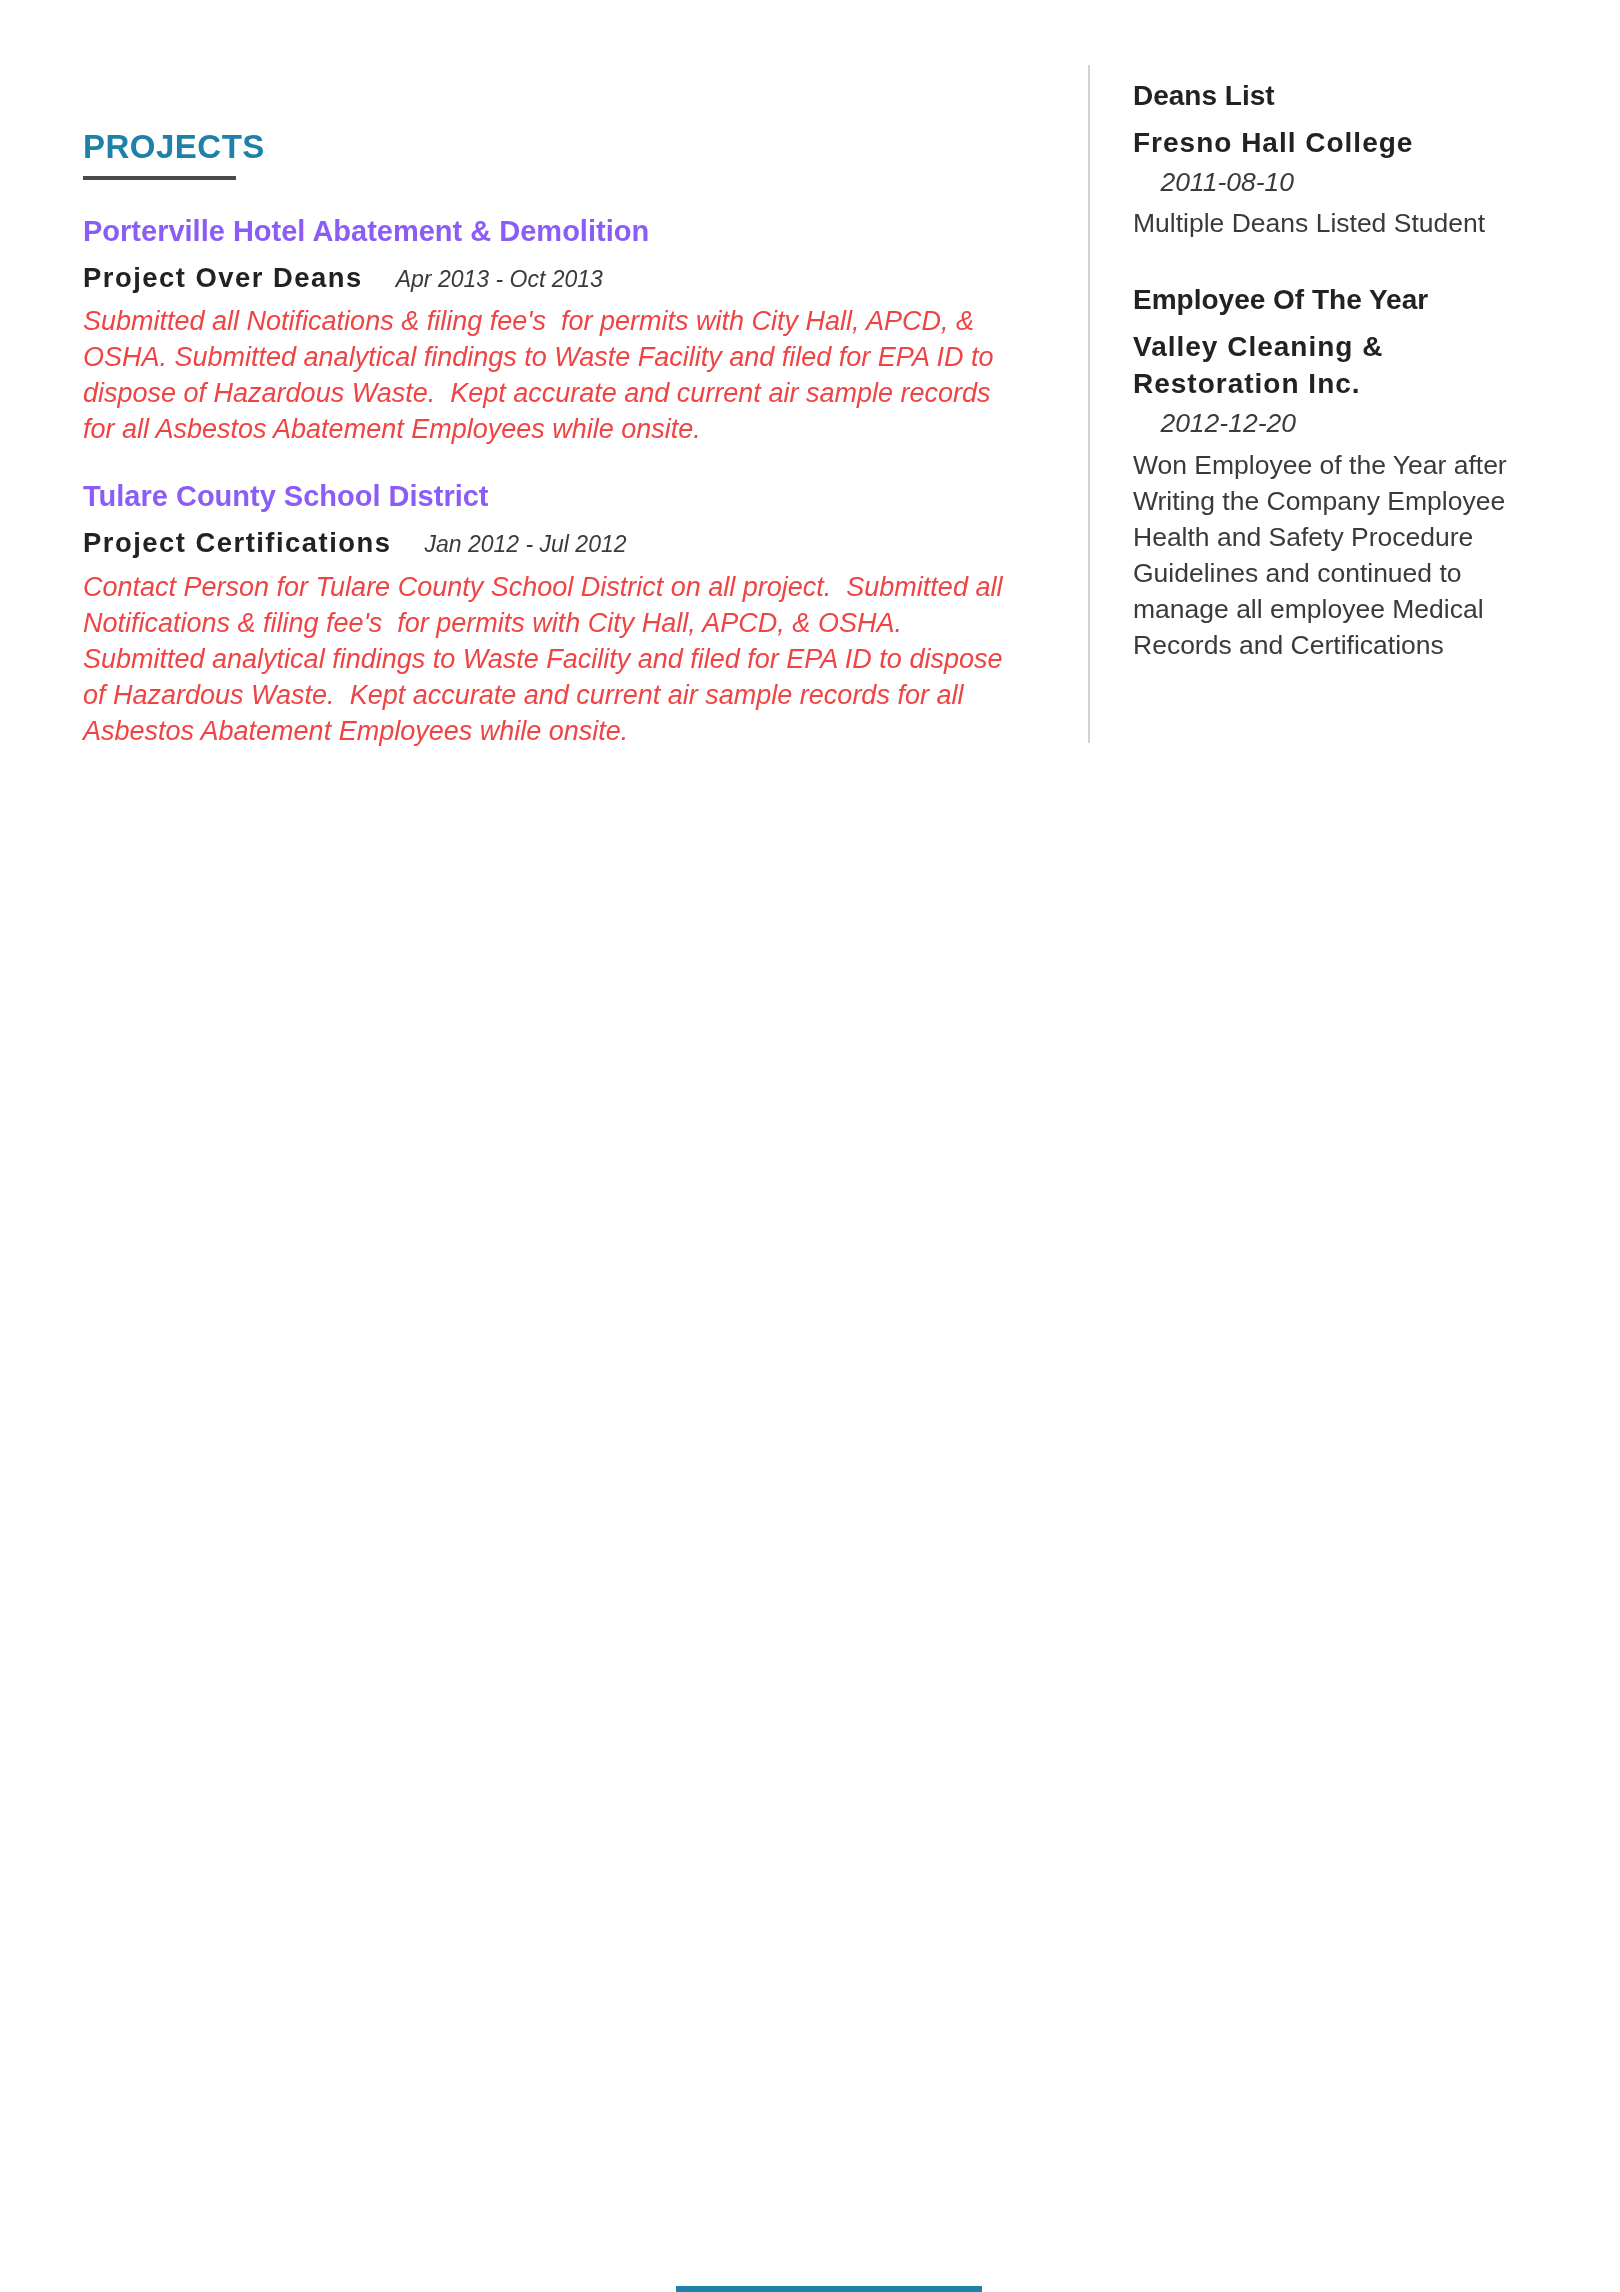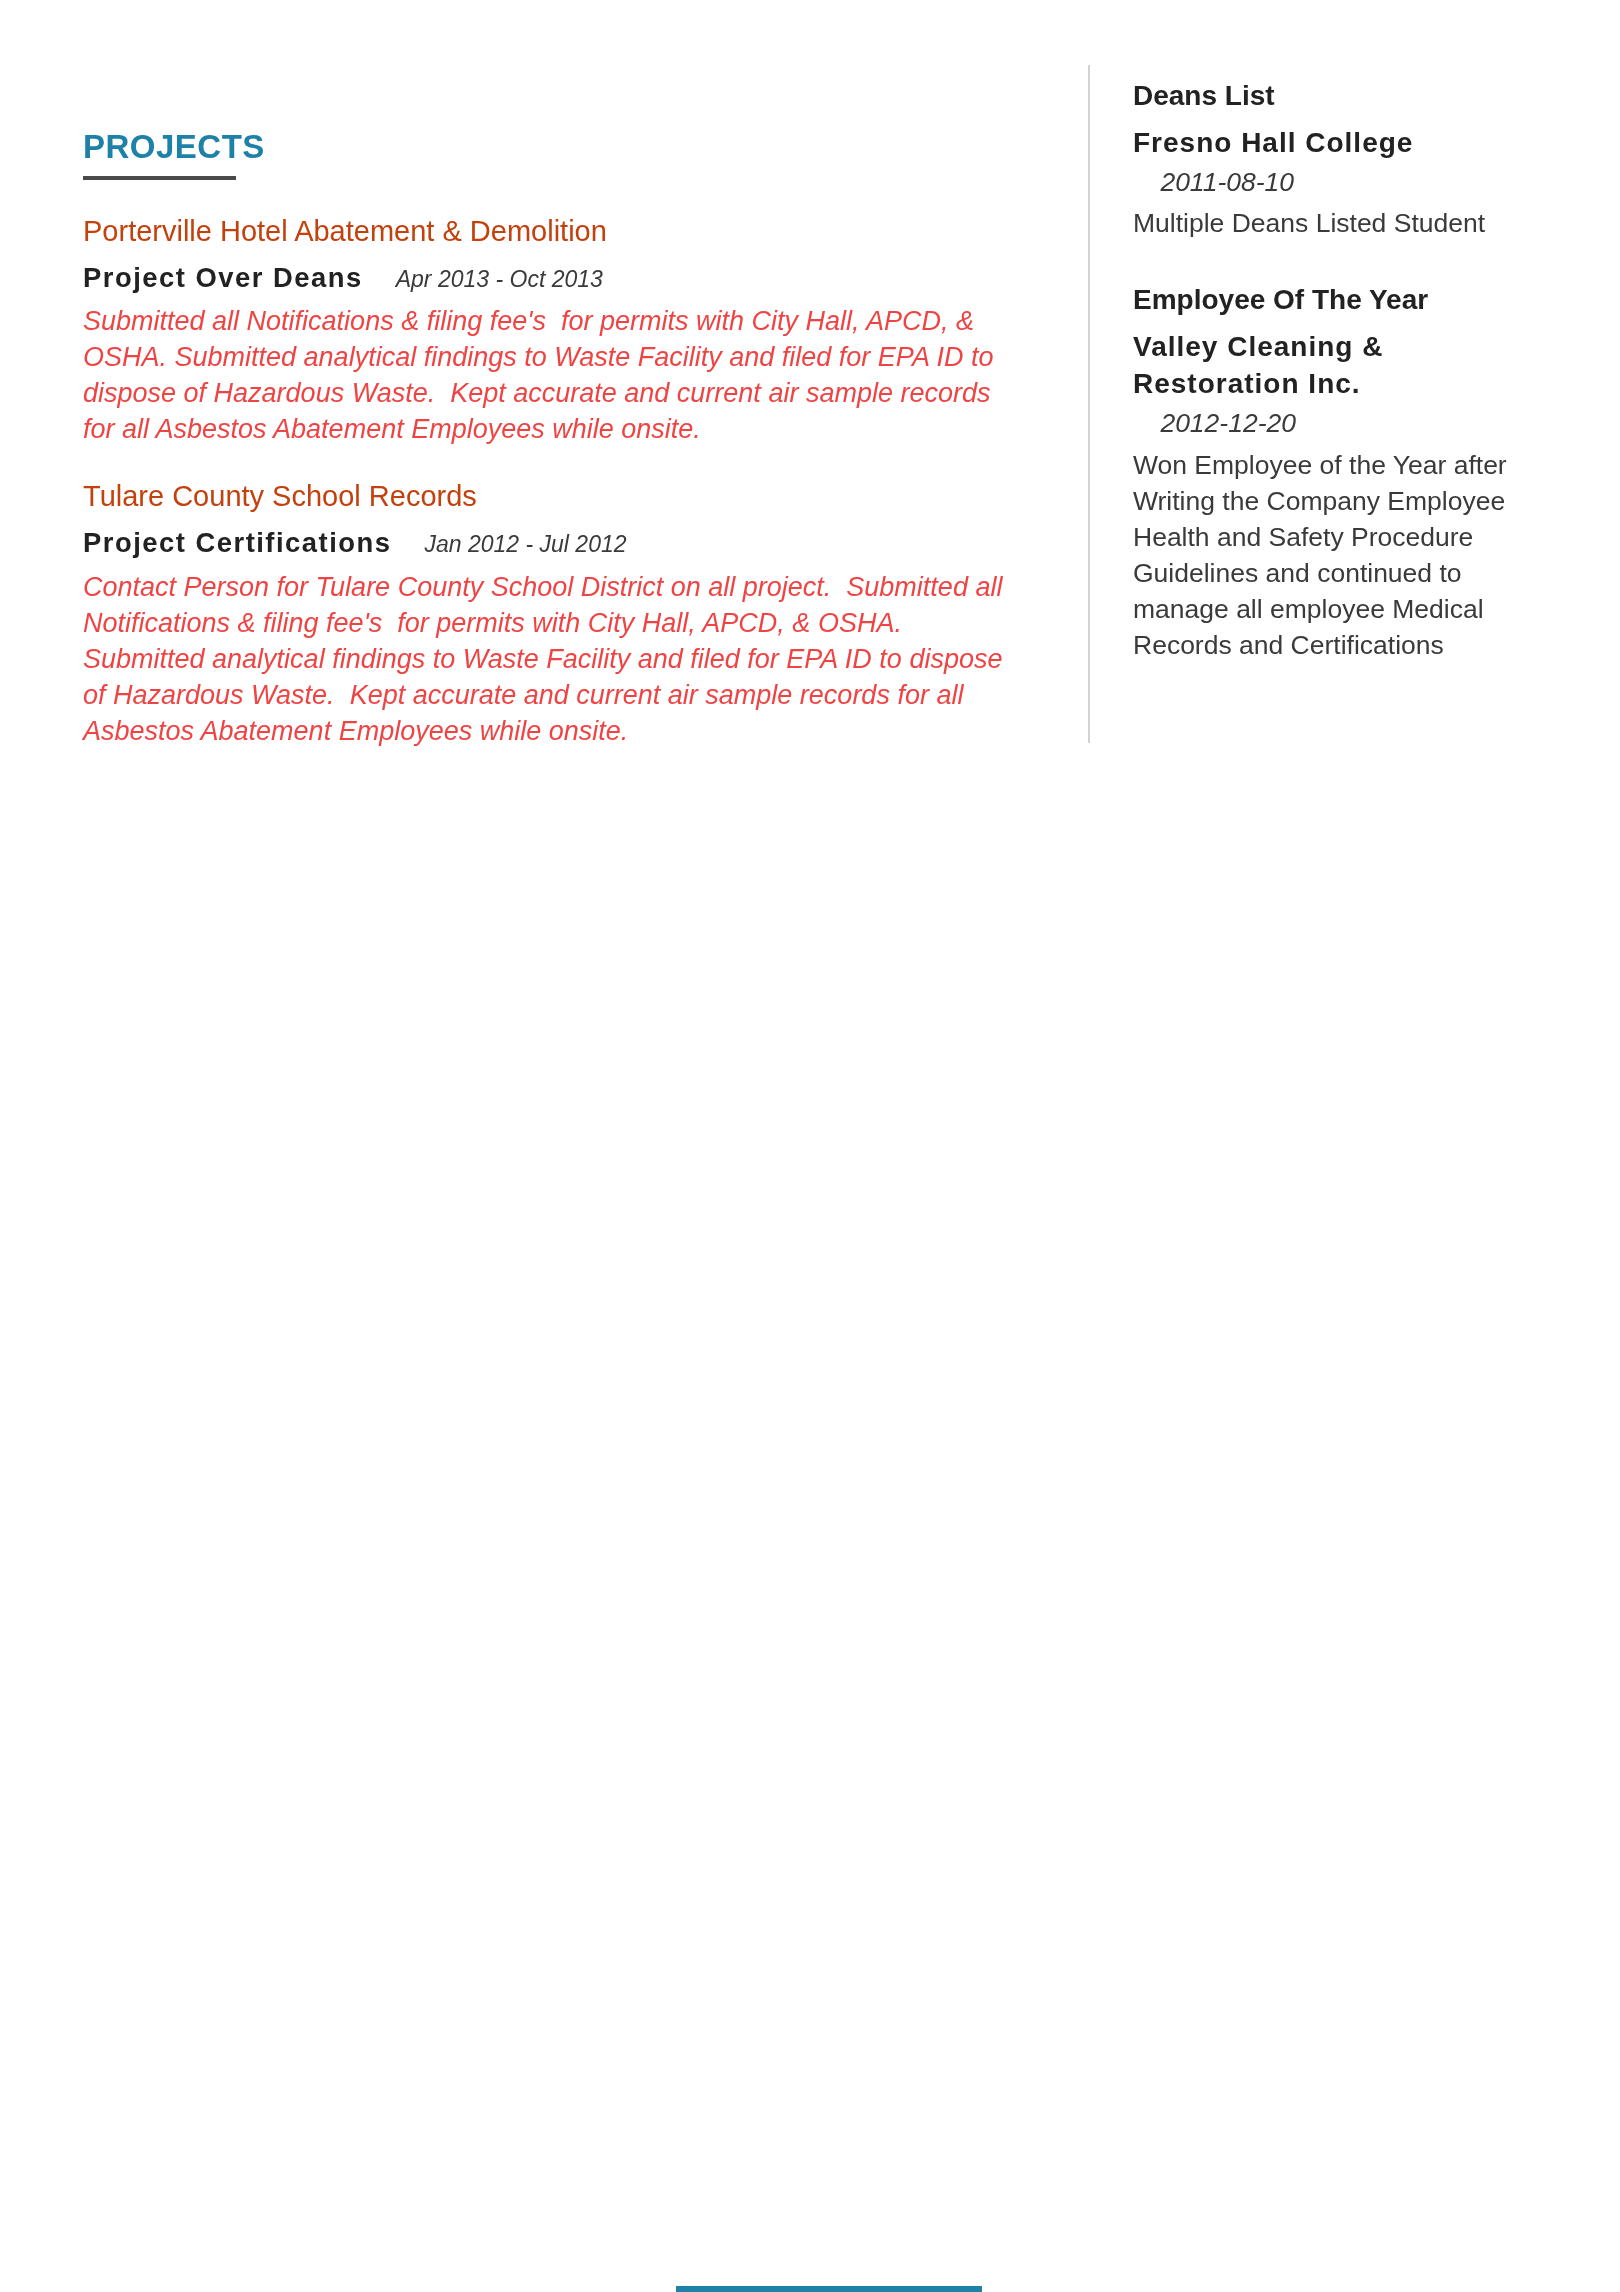--- a/index.html
+++ b/index.html
@@ -36,22 +36,22 @@
   .section-underline {
     width: 153px;
     height: 3.9px;
     background: #4a4a4a;
     margin-top: 10.8px;
     margin-bottom: 35px;
   }
   .entry { margin-bottom: 33px; }
   .entry-title {
     font-size: 29px;
-    font-weight: 400;
-    color: #c2410c;
+    font-weight: 700;
+    color: #8b5cf6;
     margin-bottom: 13.7px;
   }
   .entry-subtitle-row {
     display: flex;
     align-items: baseline;
     margin-bottom: 9.8px;
   }
   .entry-role {
     font-size: 27.4px;
     font-weight: 700;
@@ -139,21 +139,21 @@
     <div class="entry">
       <div class="entry-title">Porterville Hotel Abatement &amp; Demolition</div>
       <div class="entry-subtitle-row">
         <span class="entry-role">Project Over Deans</span>
         <span class="entry-dates">Apr 2013 - Oct 2013</span>
       </div>
       <div class="entry-desc">Submitted all Notifications &amp; filing fee's  for permits with City Hall, APCD, &amp; OSHA. Submitted analytical findings to Waste Facility and filed for EPA ID to dispose of Hazardous Waste.  Kept accurate and current air sample records for all Asbestos Abatement Employees while onsite.</div>
     </div>
 
     <div class="entry">
-      <div class="entry-title">Tulare County School Records</div>
+      <div class="entry-title">Tulare County School District</div>
       <div class="entry-subtitle-row">
         <span class="entry-role">Project Certifications</span>
         <span class="entry-dates">Jan 2012 - Jul 2012</span>
       </div>
       <div class="entry-desc">Contact Person for Tulare County School District on all project.  Submitted all Notifications &amp; filing fee's  for permits with City Hall, APCD, &amp; OSHA. Submitted analytical findings to Waste Facility and filed for EPA ID to dispose of Hazardous Waste.  Kept accurate and current air sample records for all Asbestos Abatement Employees while onsite.</div>
     </div>
   </div>
 
   <div class="v-divider"></div>
 

